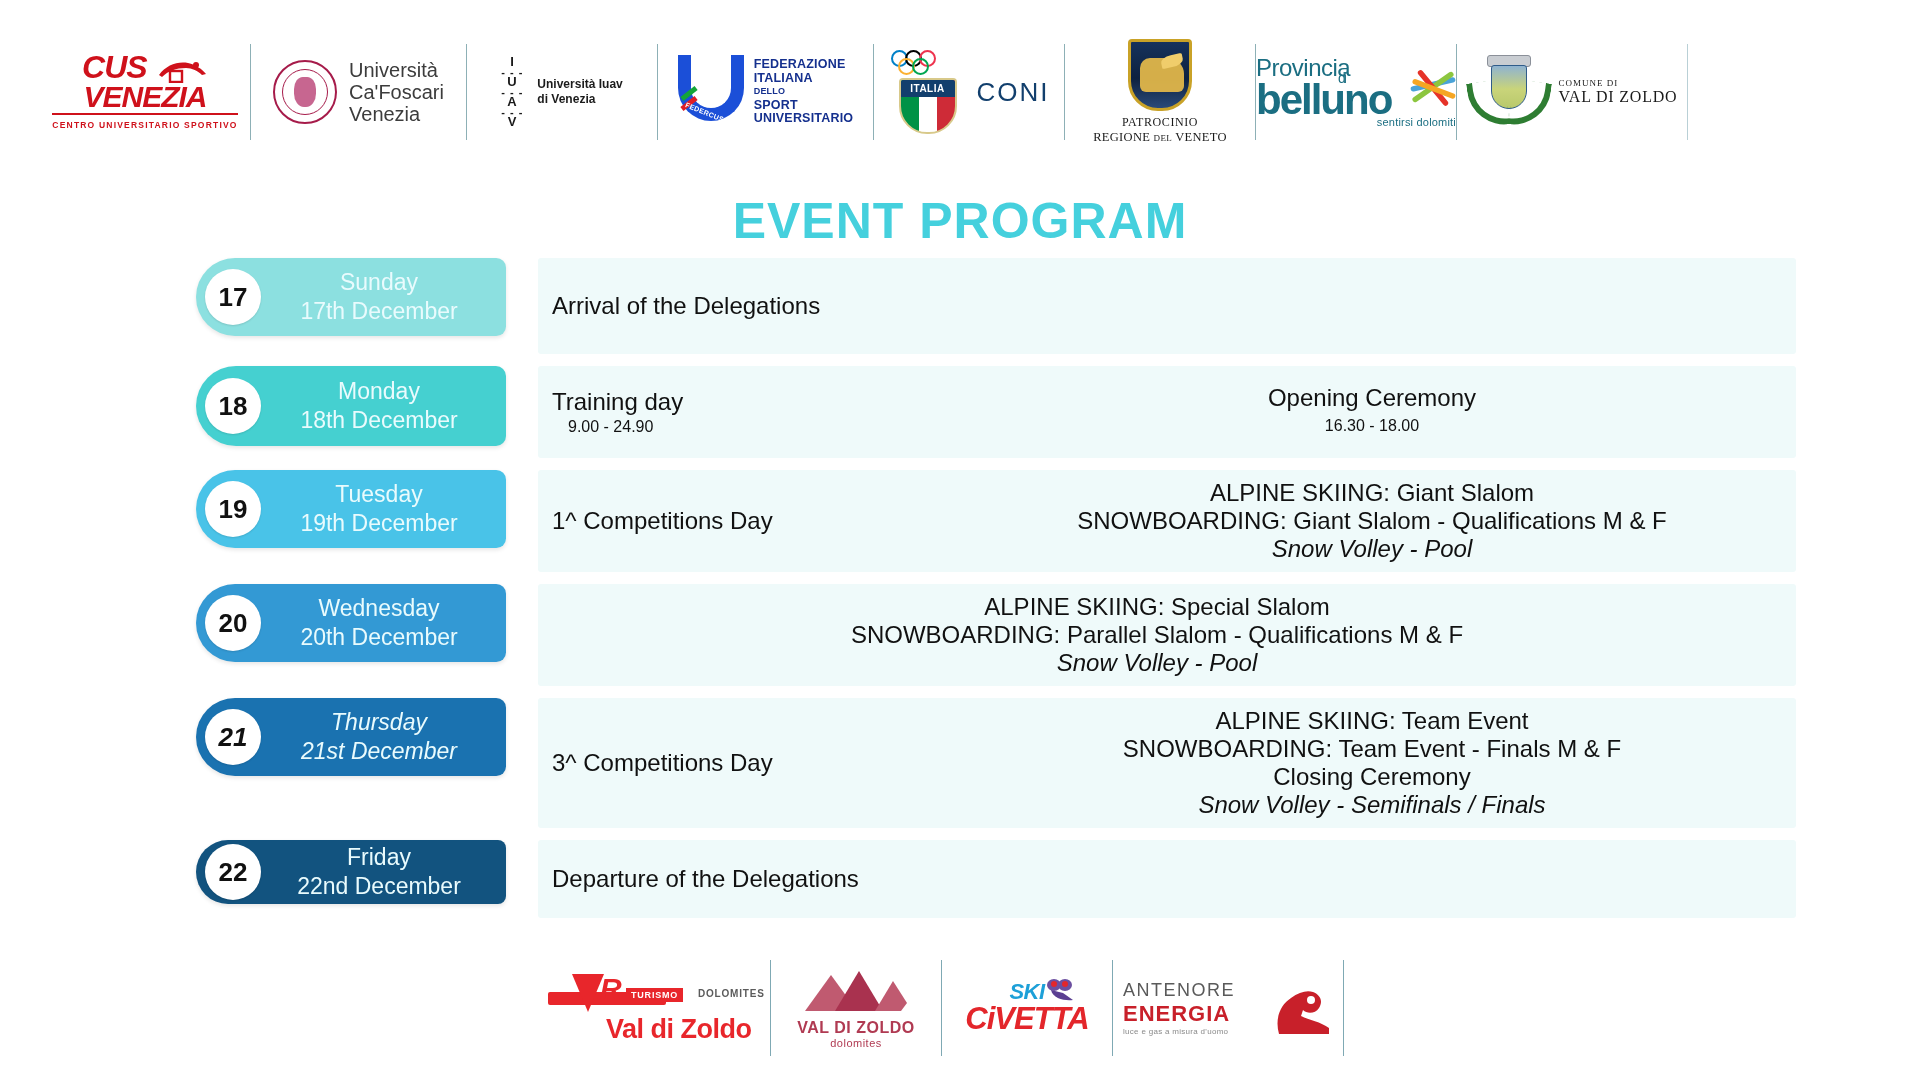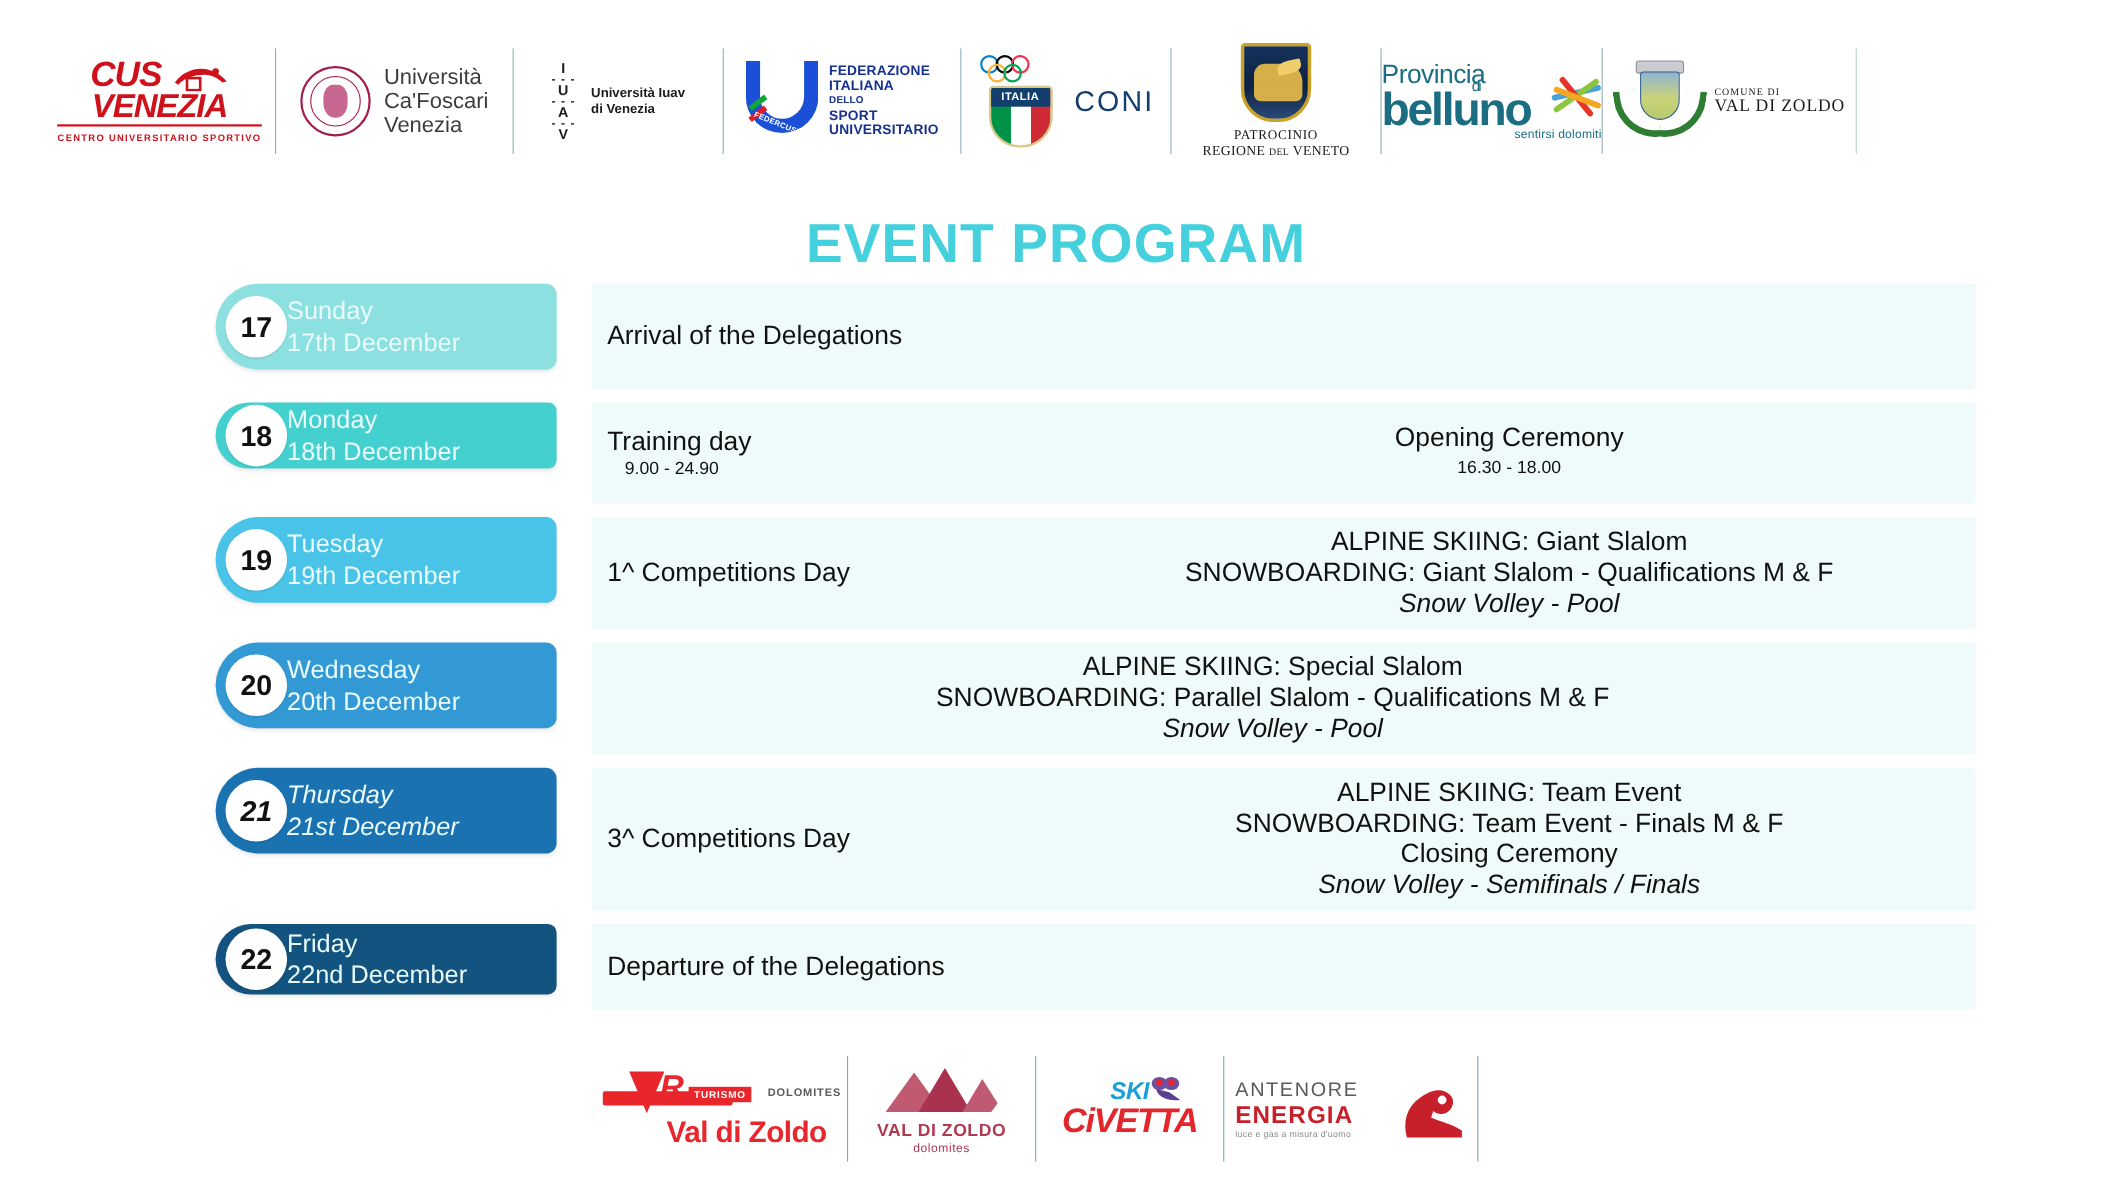--- a/index.html
+++ b/index.html
@@ -150,21 +150,21 @@
     color: #e9fbfd; display: flex; align-items: center;
     box-shadow: 0 2px 4px rgba(0,0,0,.10);
   }
   .pill .daynum {
     width: 56px; height: 56px; border-radius: 50%; background: #fff;
     color: #111; font-size: 26px; font-weight: 700;
     display: flex; align-items: center; justify-content: center;
     margin-left: 9px; flex: none;
     box-shadow: 0 1px 2px rgba(0,0,0,.12);
   }
-  .pill .daytext { flex: 1; text-align: left; padding-right: 9px; }
+  .pill .daytext { flex: 1; text-align: center; padding-right: 9px; }
   .pill .dow { font-size: 23px; line-height: 29px; }
   .pill .dat { font-size: 23px; line-height: 29px; }
 
   .content {
     flex: 1; background: #effafa; border-radius: 3px;
     position: relative; display: flex; align-items: center;
     margin-left: 32px; min-height: 74px;
   }
   .c-left {
     font-size: 24px; color: #111; padding-left: 14px; width: 430px; flex: none;
@@ -369,21 +369,21 @@
       </div>
       <div class="content" style="height:96px;">
         <div class="c-left" style="width:auto;">
           <span>Arrival of the Delegations</span>
         </div>
         <div class="c-right"></div>
       </div>
     </div>
 
     <div class="srow" style="margin-bottom:12px;">
-      <div class="pill" style="background:#45d0d0;height:60px;">
+      <div class="pill" style="background:#45d0d0;height:80px;">
         <div class="daynum">18</div>
         <div class="daytext">
           <div class="dow">Monday</div>
           <div class="dat">18th December</div>
         </div>
       </div>
       <div class="content" style="height:92px;">
         <div class="c-left">
           <span>Training day</span>
           <span class="sub">9.00 - 24.90</span>

